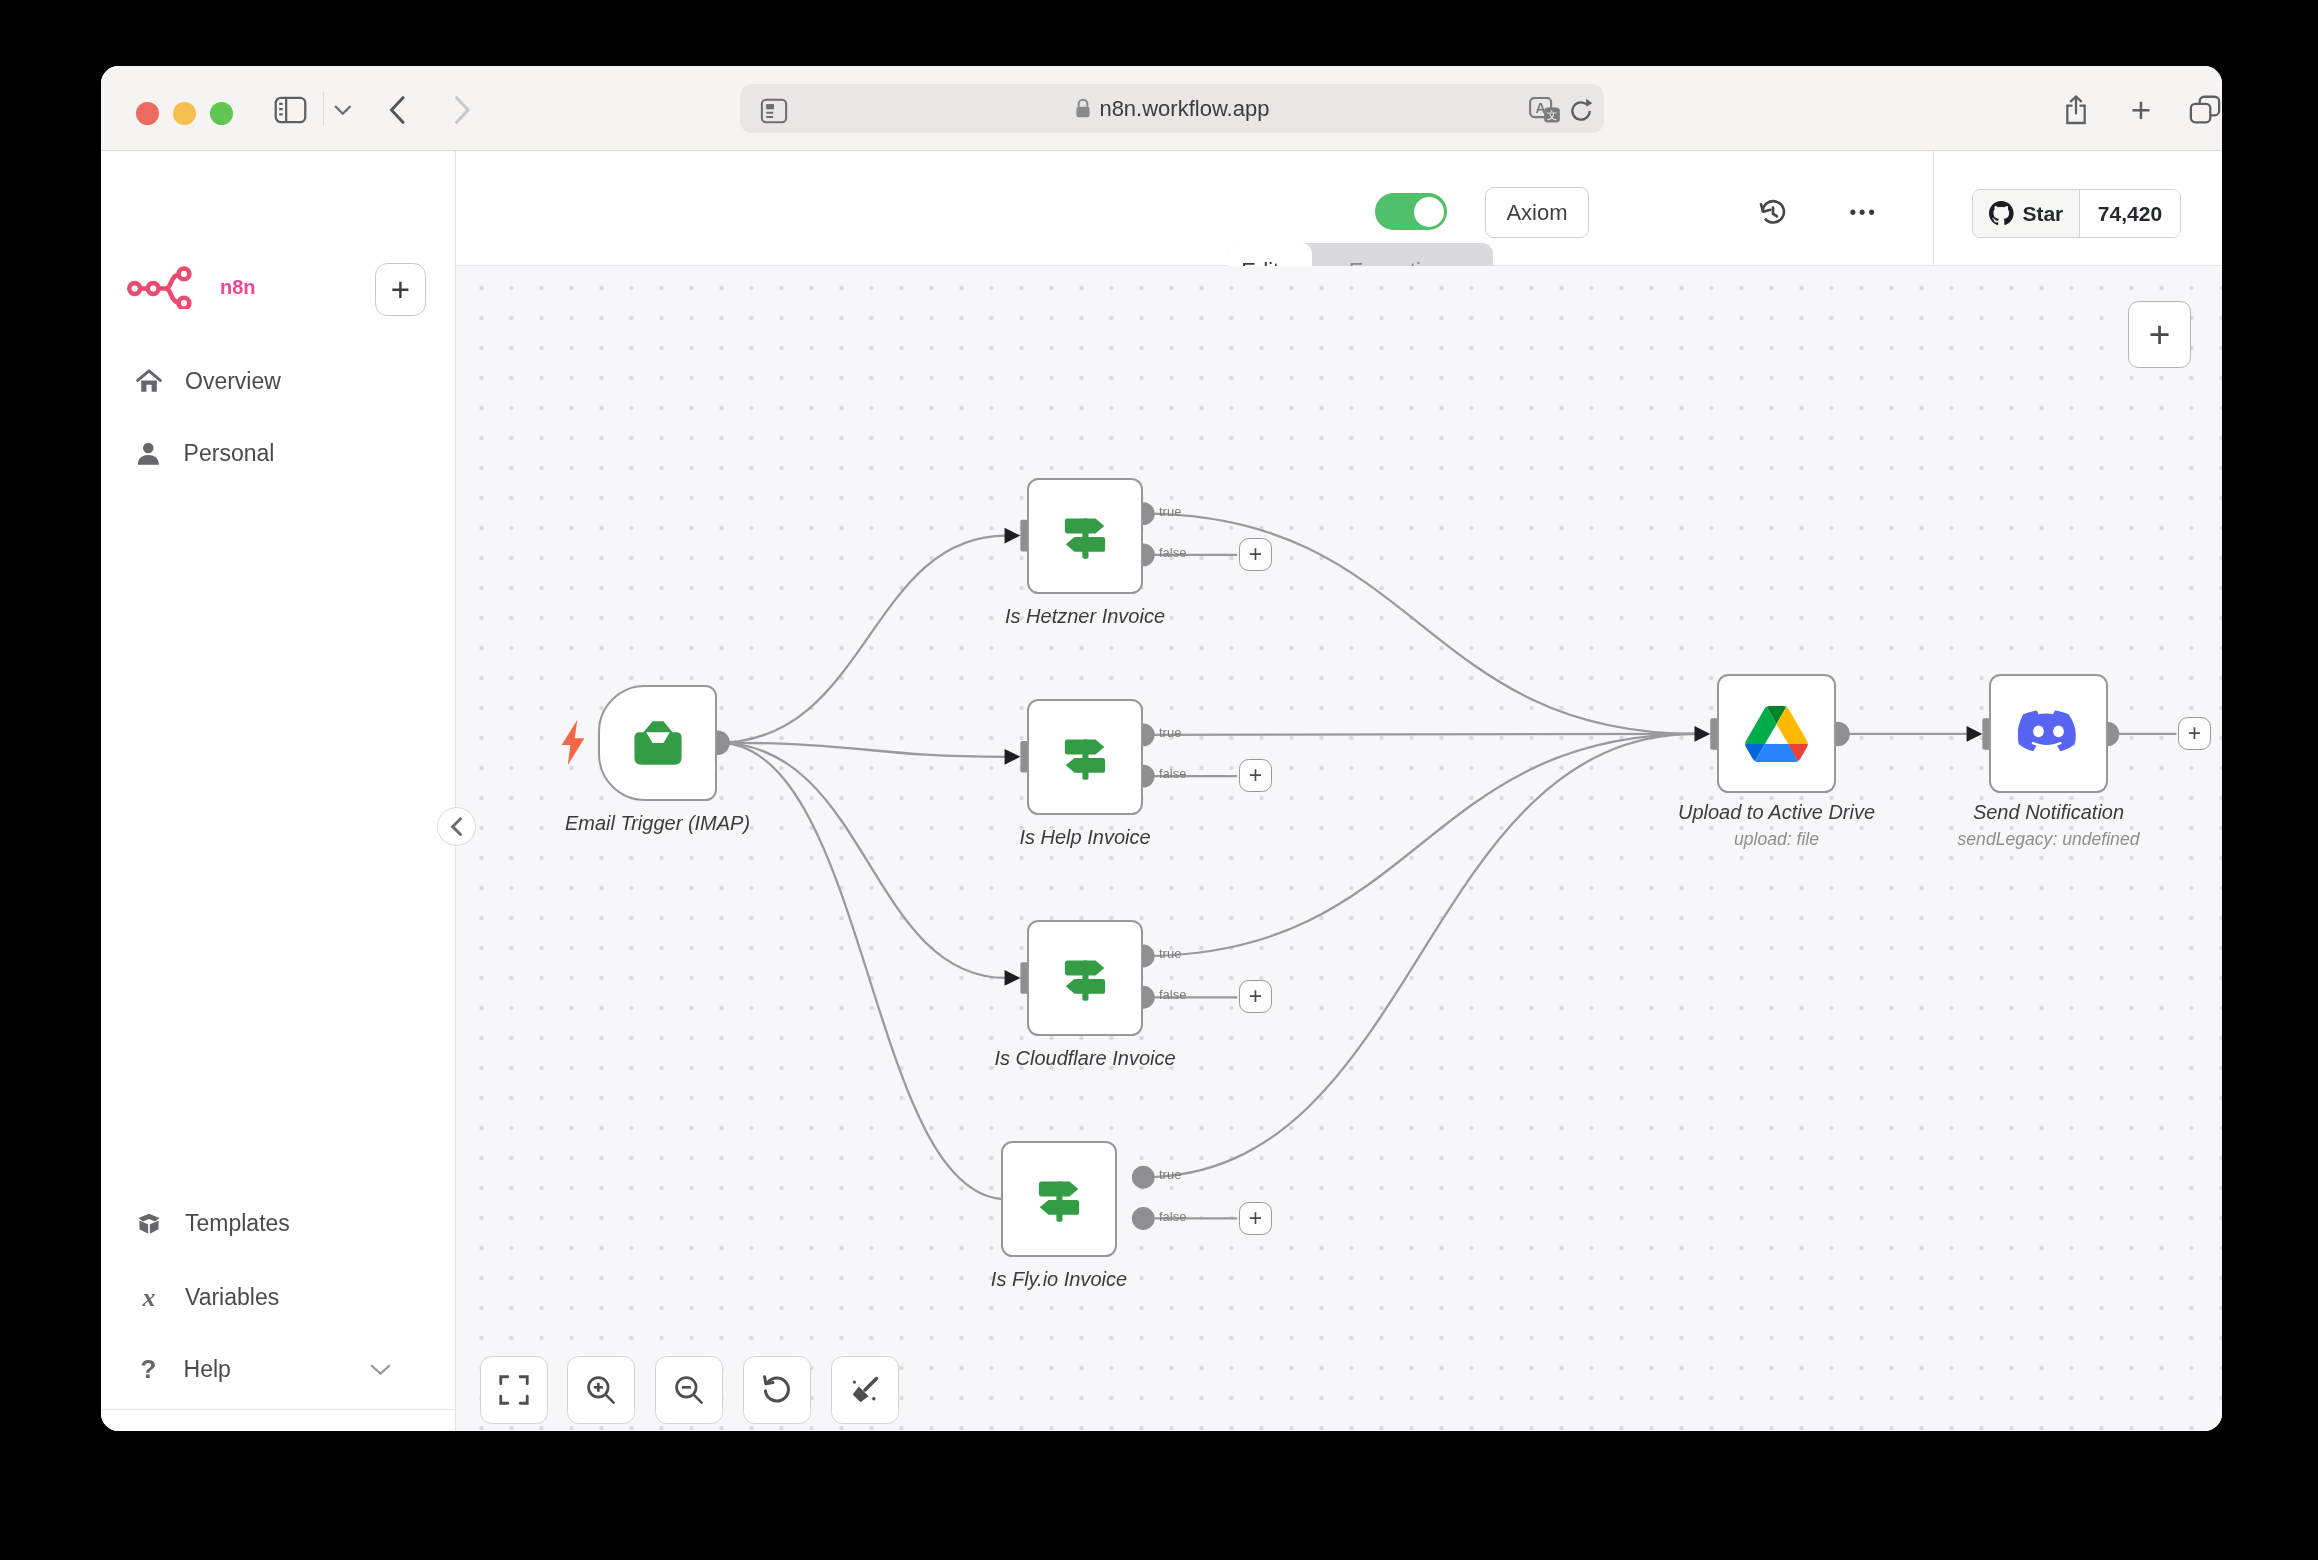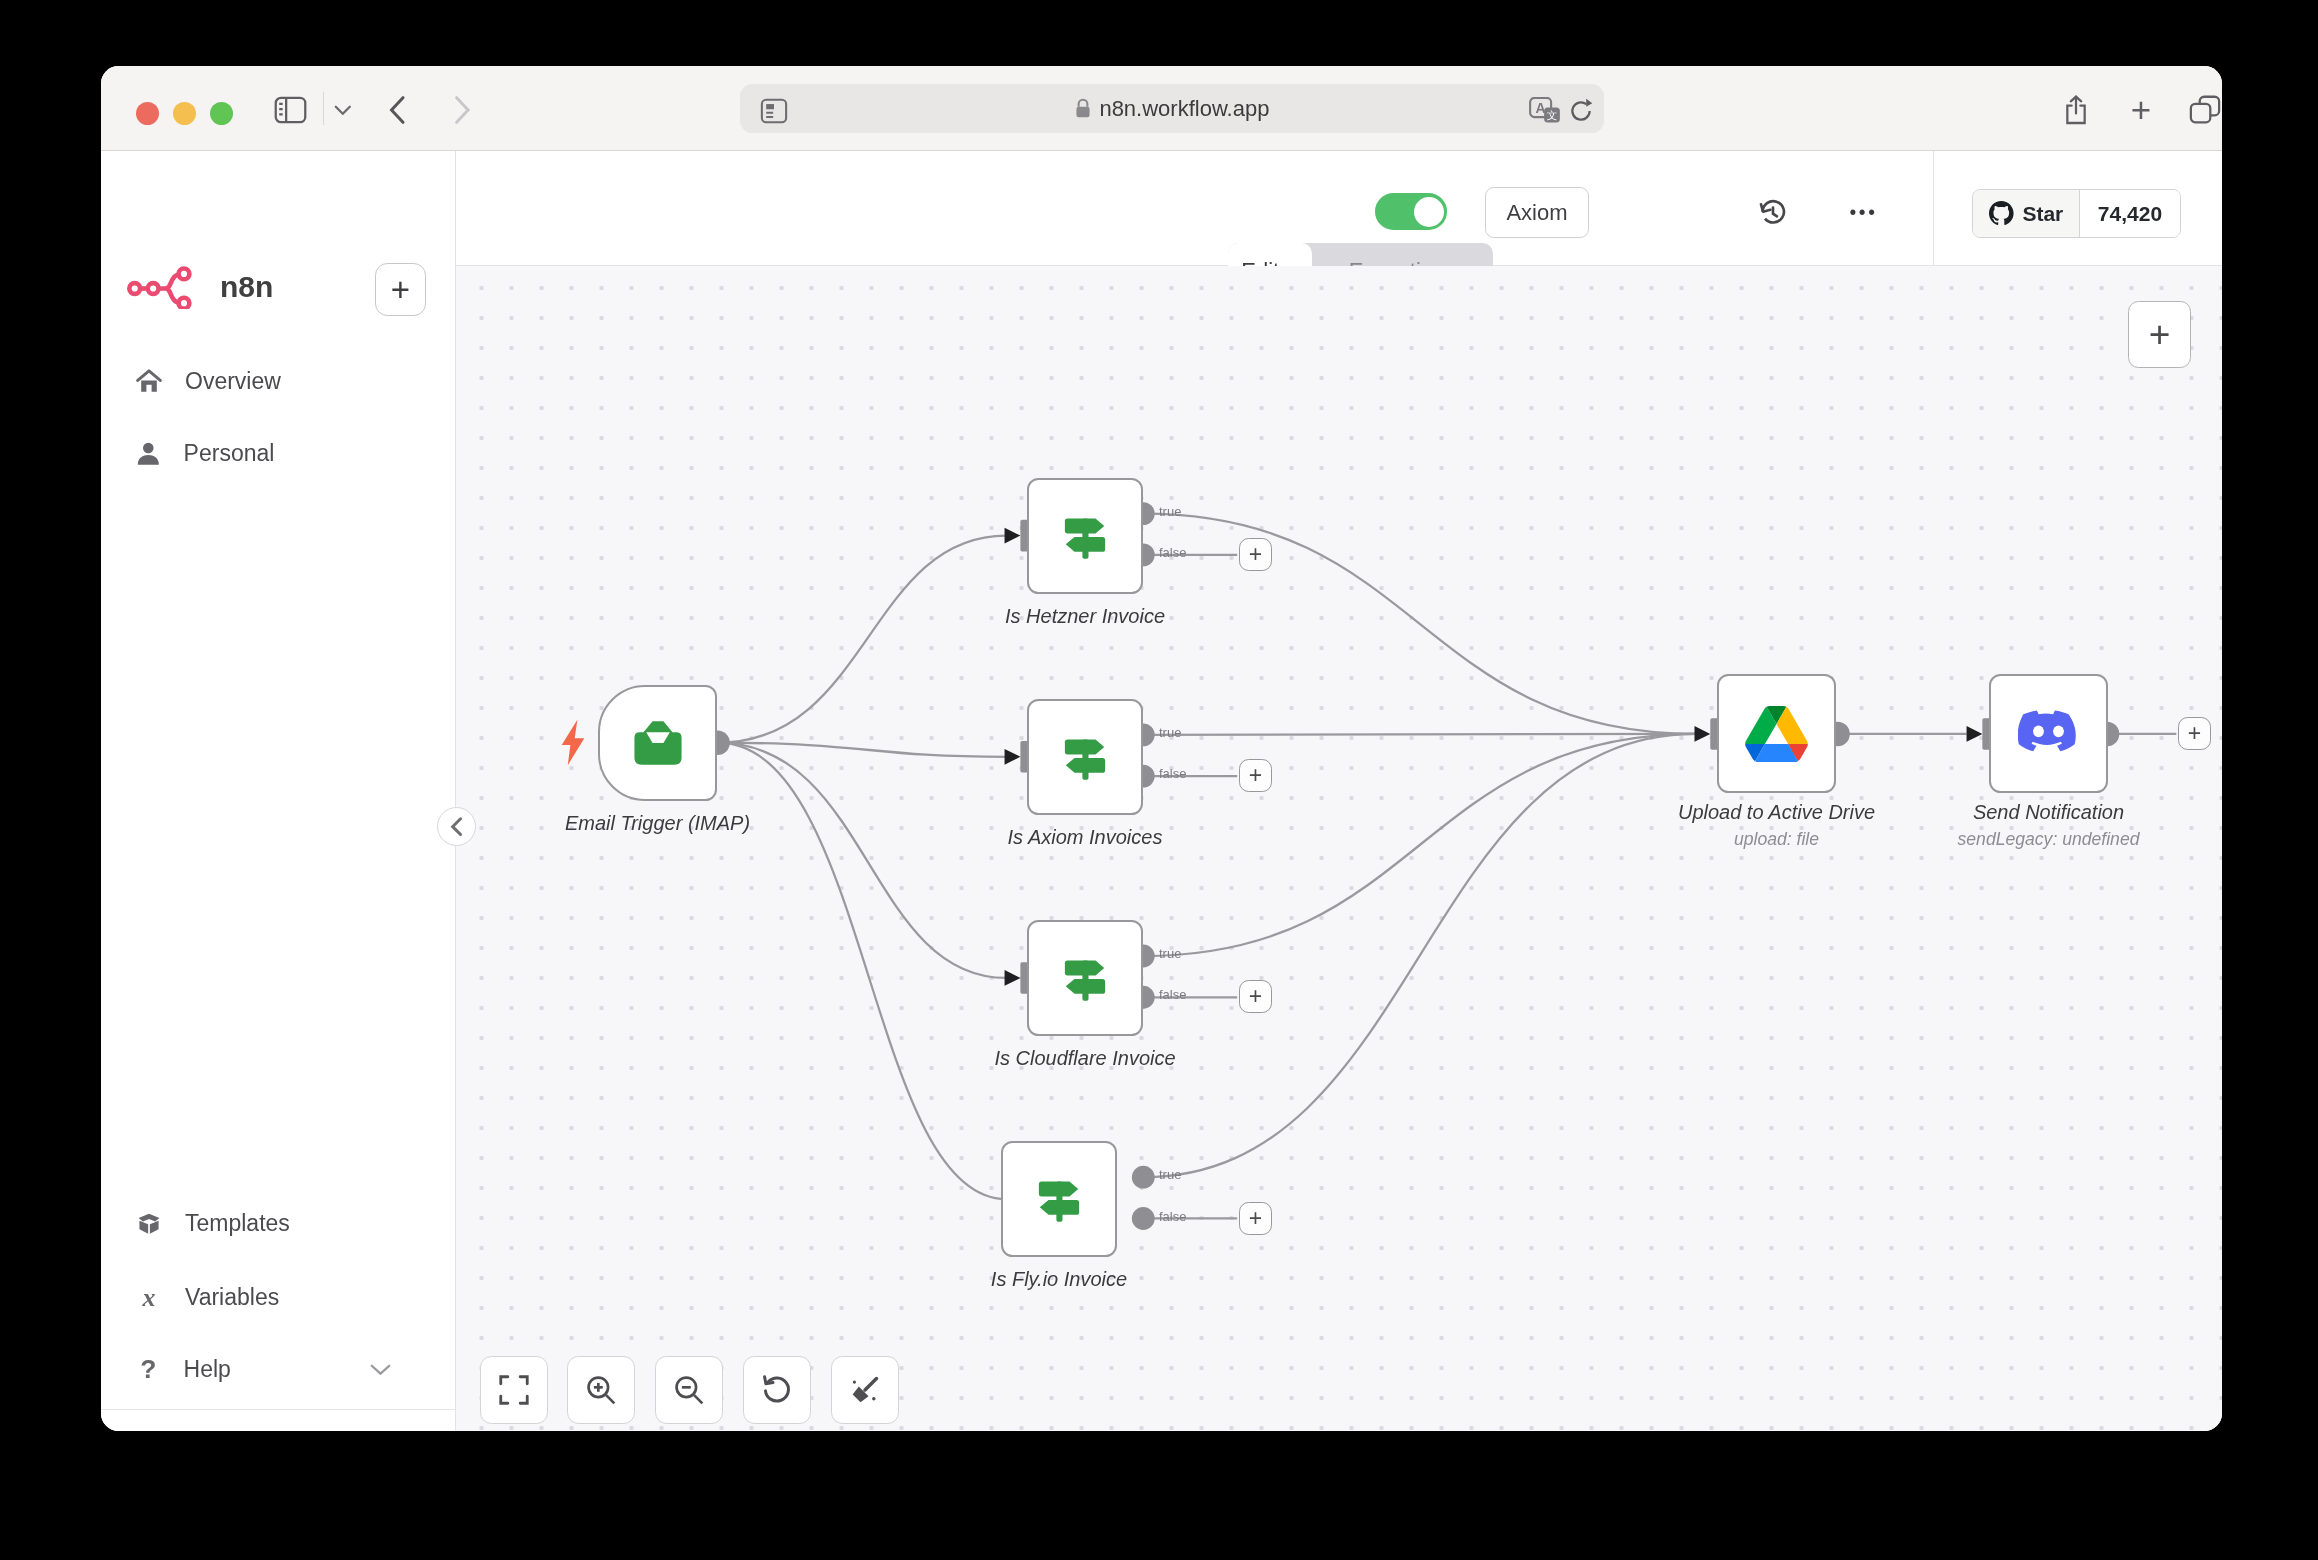--- a/index.html
+++ b/index.html
@@ -21,21 +21,21 @@
   .sidebar { position:absolute; left:0; top:85px; width:355px; bottom:0; background:#fff; border-right:0.9px solid #e3e3e5; }
   .appheader { position:absolute; left:355px; top:85px; width:1766px; height:115px; background:#fff; border-bottom:0.9px solid #e3e3e5; }
   .canvas { position:absolute; left:355px; top:200px; width:1766px; height:1165px;
     background:#f7f7f9; background-image:radial-gradient(circle,#d9d9df 1.9px, transparent 2.5px);
     background-size:30px 30px; background-position:10.5px 7px; overflow:hidden; }
 
   
   .sb-item { position:absolute; left:35px; display:flex; align-items:center; gap:23px; color:#4a4a4f; font-size:23px; height:39px; cursor:pointer; }
   .sb-item svg { flex:0 0 auto; }
   .logo-row { position:absolute; left:26px; top:114px; display:flex; align-items:center; gap:16px; }
-  .logo-text { font-size:30px; font-weight:700; color:#404040; }
+  .logo-text { font-size:20px; font-weight:700; color:#ec4899; }
   .sb-add { position:absolute; left:274px; top:112px; width:51px; height:53px; border:1.3px solid #c7c7cb; border-radius:12.3px;
     display:flex; align-items:center; justify-content:center; font-size:33px; color:#3c3c40; background:#fff; }
   .sb-sep { position:absolute; left:0px; right:0px; top:1258px; height:0.9px; background:#e6e6e8; }
 
   
   .wf-title { position:absolute; left:44px; top:129px; font-size:27px; font-weight:600; color:#363638; }
   .add-tag { position:absolute; left:237px; top:133px; font-size:21px; color:#8d8d91; }
   .active-lbl { position:absolute; left:812px; top:133px; font-size:23px; color:#3f9e5b; }
   .toggle { position:absolute; left:919px; top:42px; width:72px; height:37px; border-radius:18.4px; background:#50c06a; }
   .toggle .knob { position:absolute; right:3.5px; top:3.5px; width:30px; height:30px; border-radius:50%; background:#fff; }
@@ -367,21 +367,21 @@
       </div>
     </div>
 
     <div class="node" style="left:571px;top:433px;">
       <svg width="56" height="56" viewBox="0 0 64 64">
         <rect x="29" y="12" width="7" height="46" rx="2" fill="#359c46"></rect>
         <path d="M12,12 H44 L54,20.5 L44,29 H12 Q9,29 9,26 V15 Q9,12 12,12 Z" fill="#359c46"></path>
         <path d="M52,33 H20 L10,41.5 L20,50 H52 Q55,50 55,47 V36 Q55,33 52,33 Z" fill="#359c46"></path>
       </svg>
       <div class="node-caption">
-        <div class="t">Is Axiom Invoices</div>
+        <div class="t">Is Help Invoice</div>
       </div>
     </div>
 
     <div class="node" style="left:571px;top:654px;">
       <svg width="56" height="56" viewBox="0 0 64 64">
         <rect x="29" y="12" width="7" height="46" rx="2" fill="#359c46"></rect>
         <path d="M12,12 H44 L54,20.5 L44,29 H12 Q9,29 9,26 V15 Q9,12 12,12 Z" fill="#359c46"></path>
         <path d="M52,33 H20 L10,41.5 L20,50 H52 Q55,50 55,47 V36 Q55,33 52,33 Z" fill="#359c46"></path>
       </svg>
       <div class="node-caption">

